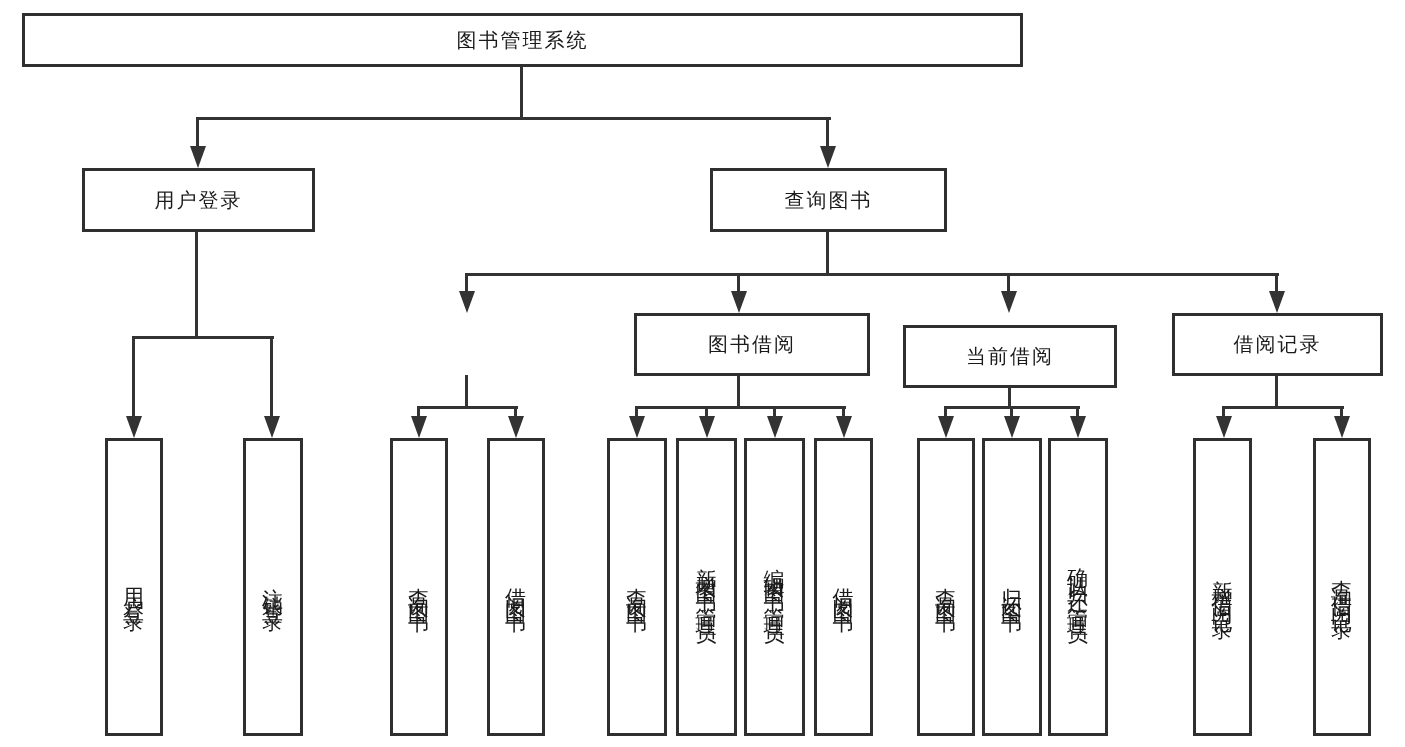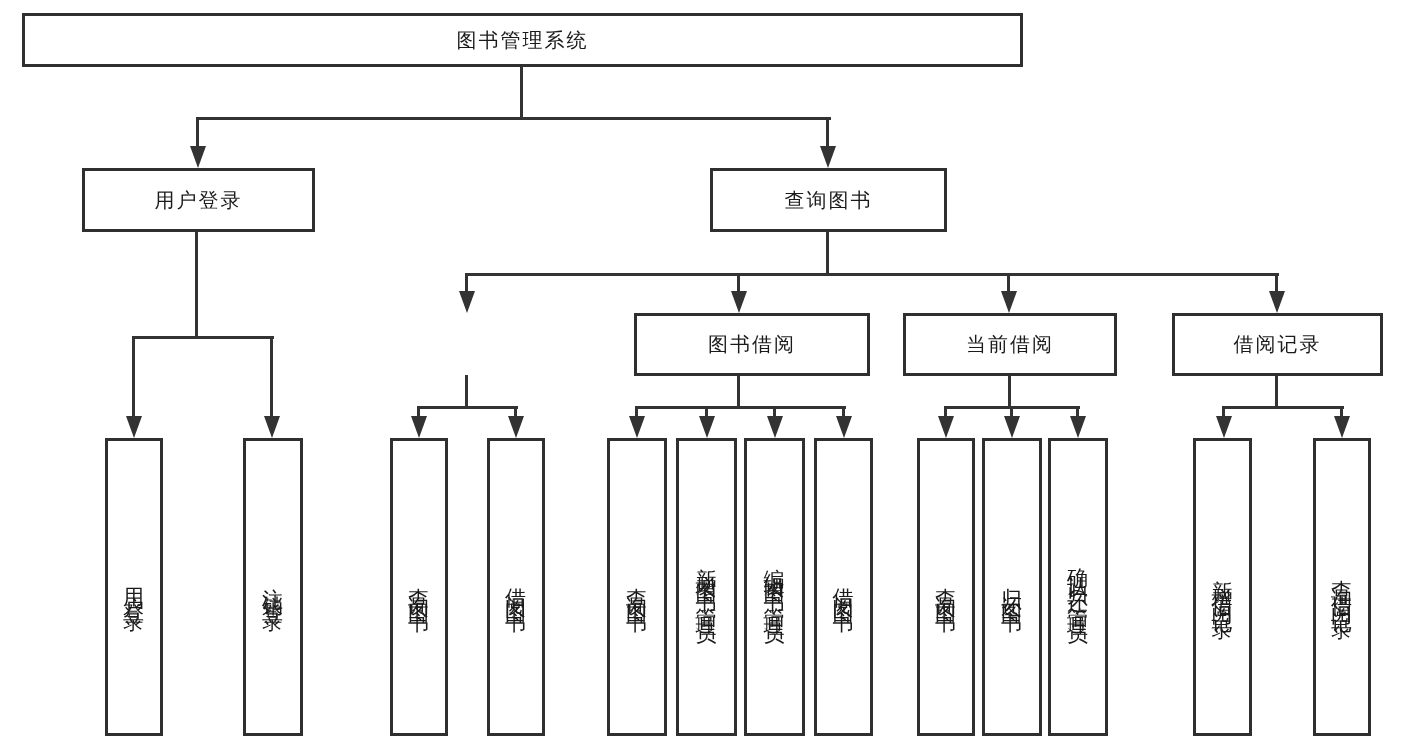--- a/index.html
+++ b/index.html
@@ -70,21 +70,21 @@
   <div class="v" style="left:737px;top:273px;height:20px;"></div>
   <div class="arr" style="left:731px;top:291px;"></div>
   <div class="v" style="left:1007px;top:273px;height:20px;"></div>
   <div class="arr" style="left:1001px;top:291px;"></div>
   <div class="v" style="left:1275px;top:273px;height:20px;"></div>
   <div class="arr" style="left:1269px;top:291px;"></div>
 
   <div class="node" style="left:634px;top:313px;width:236px;height:63px;">
     <span>图书借阅</span>
   </div>
-  <div class="node" style="left:903px;top:313px;width:214px;height:63px;">
+  <div class="node" style="left:903px;top:325px;width:214px;height:63px;">
     <span>当前借阅</span>
   </div>
   <div class="node" style="left:1172px;top:313px;width:211px;height:63px;">
     <span>借阅记录</span>
   </div>
 
   <div class="v" style="left:465px;top:375px;height:34px;"></div>
   <div class="h" style="left:417px;top:406px;width:101px;"></div>
   <div class="v" style="left:417px;top:406px;height:12px;"></div>
   <div class="arr" style="left:411px;top:416px;"></div>

